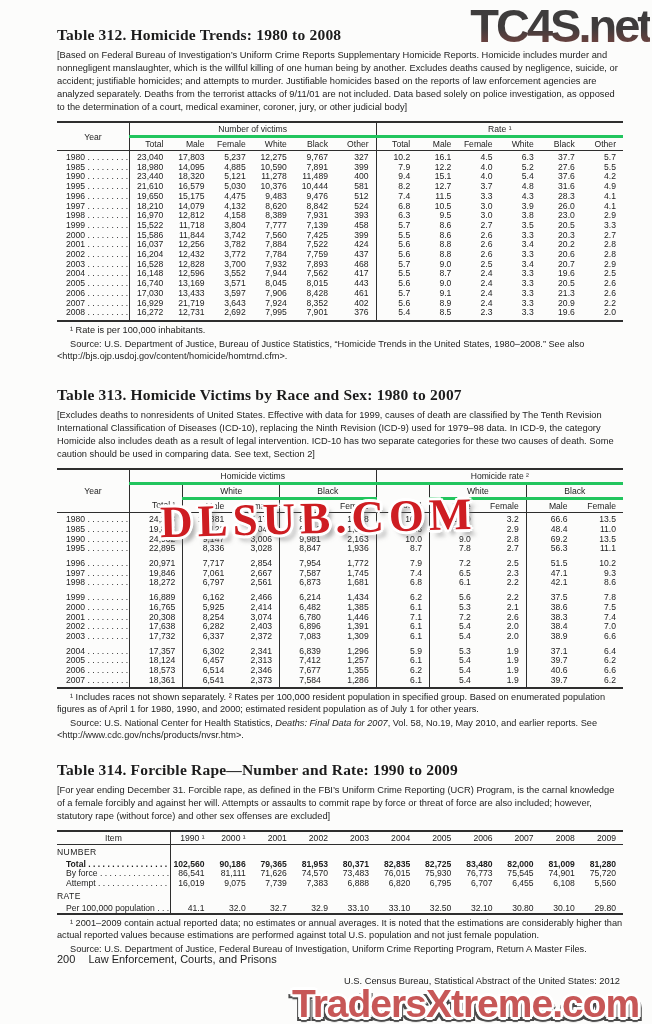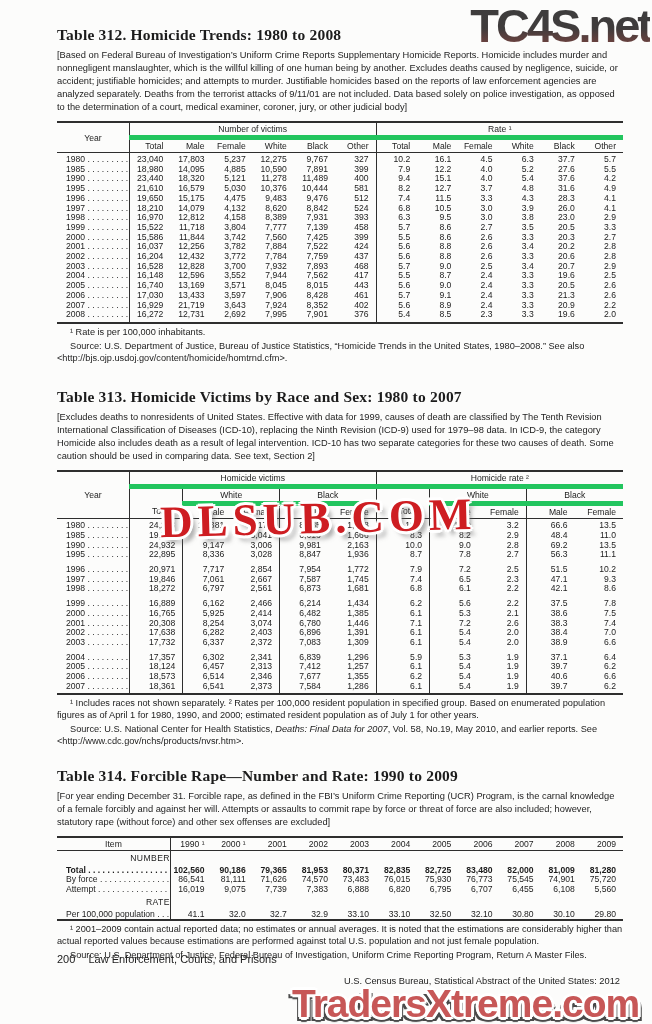--- a/index.html
+++ b/index.html
@@ -9,32 +9,32 @@
 
   .tbl-title{font-family:"Liberation Serif",serif;font-weight:bold;font-size:15.5px;
              letter-spacing:.2px;margin:0 0 5px 0;}
   .mt1{margin-top:24px;} .mt2{margin-top:20px;}
   .bracket-note{font-size:9.3px;line-height:13px;margin:0 0 7px 0;}
 
   table{border-collapse:collapse;width:100%;table-layout:fixed;font-size:8.6px;
         border-top:2px solid #2e2e2e;border-bottom:2px solid #2e2e2e;}
   th,td{font-weight:normal;white-space:nowrap;overflow:hidden;padding:0;}
   thead th{font-size:8.6px;line-height:12px;text-align:center;vertical-align:middle;}
-  thead th.bb{border-bottom:5px solid #22c55e;}
+  thead th.bb{border-bottom:3px solid #22c55e;}
   thead th.hb{border-bottom:1px solid #2e2e2e;}
   .vl{border-left:1px solid #2e2e2e;}
   thead th.leaf{text-align:right;padding-right:7px;}
   thead th.bot{vertical-align:bottom;padding-bottom:1px;}
   tbody td{line-height:9.7px;text-align:right;padding-right:7px;}
   tbody td.lbl{text-align:right;padding-left:9px;padding-right:0;}
   tbody td.lbl::after{content:" . . . . . . . . . . . . . . . . . . . . . . . . . . .";}
   tbody tr.first td{padding-top:2px;}
   tbody tr.last td{padding-bottom:2px;}
   tbody tr.gap td{padding-top:5px;}
-  tbody td.sec{text-align:right;padding:3px 0 2px 0;letter-spacing:.4px;}
+  tbody td.sec{text-align:left;padding:3px 0 2px 0;letter-spacing:.4px;}
   tbody td.sec::after{content:"";}
   tbody tr.bold td{font-weight:bold;}
 
   .fn{font-size:9.2px;line-height:11.4px;margin:3px 0 0 0;text-indent:13px;}
   .fn .it{font-style:italic;}
 
   .footer-line{position:absolute;left:57px;top:953px;font-size:11px;}
   .footer-line .pgnum{margin-right:10px;}
   .credit{position:absolute;right:32px;top:976px;font-size:9.3px;}
 

